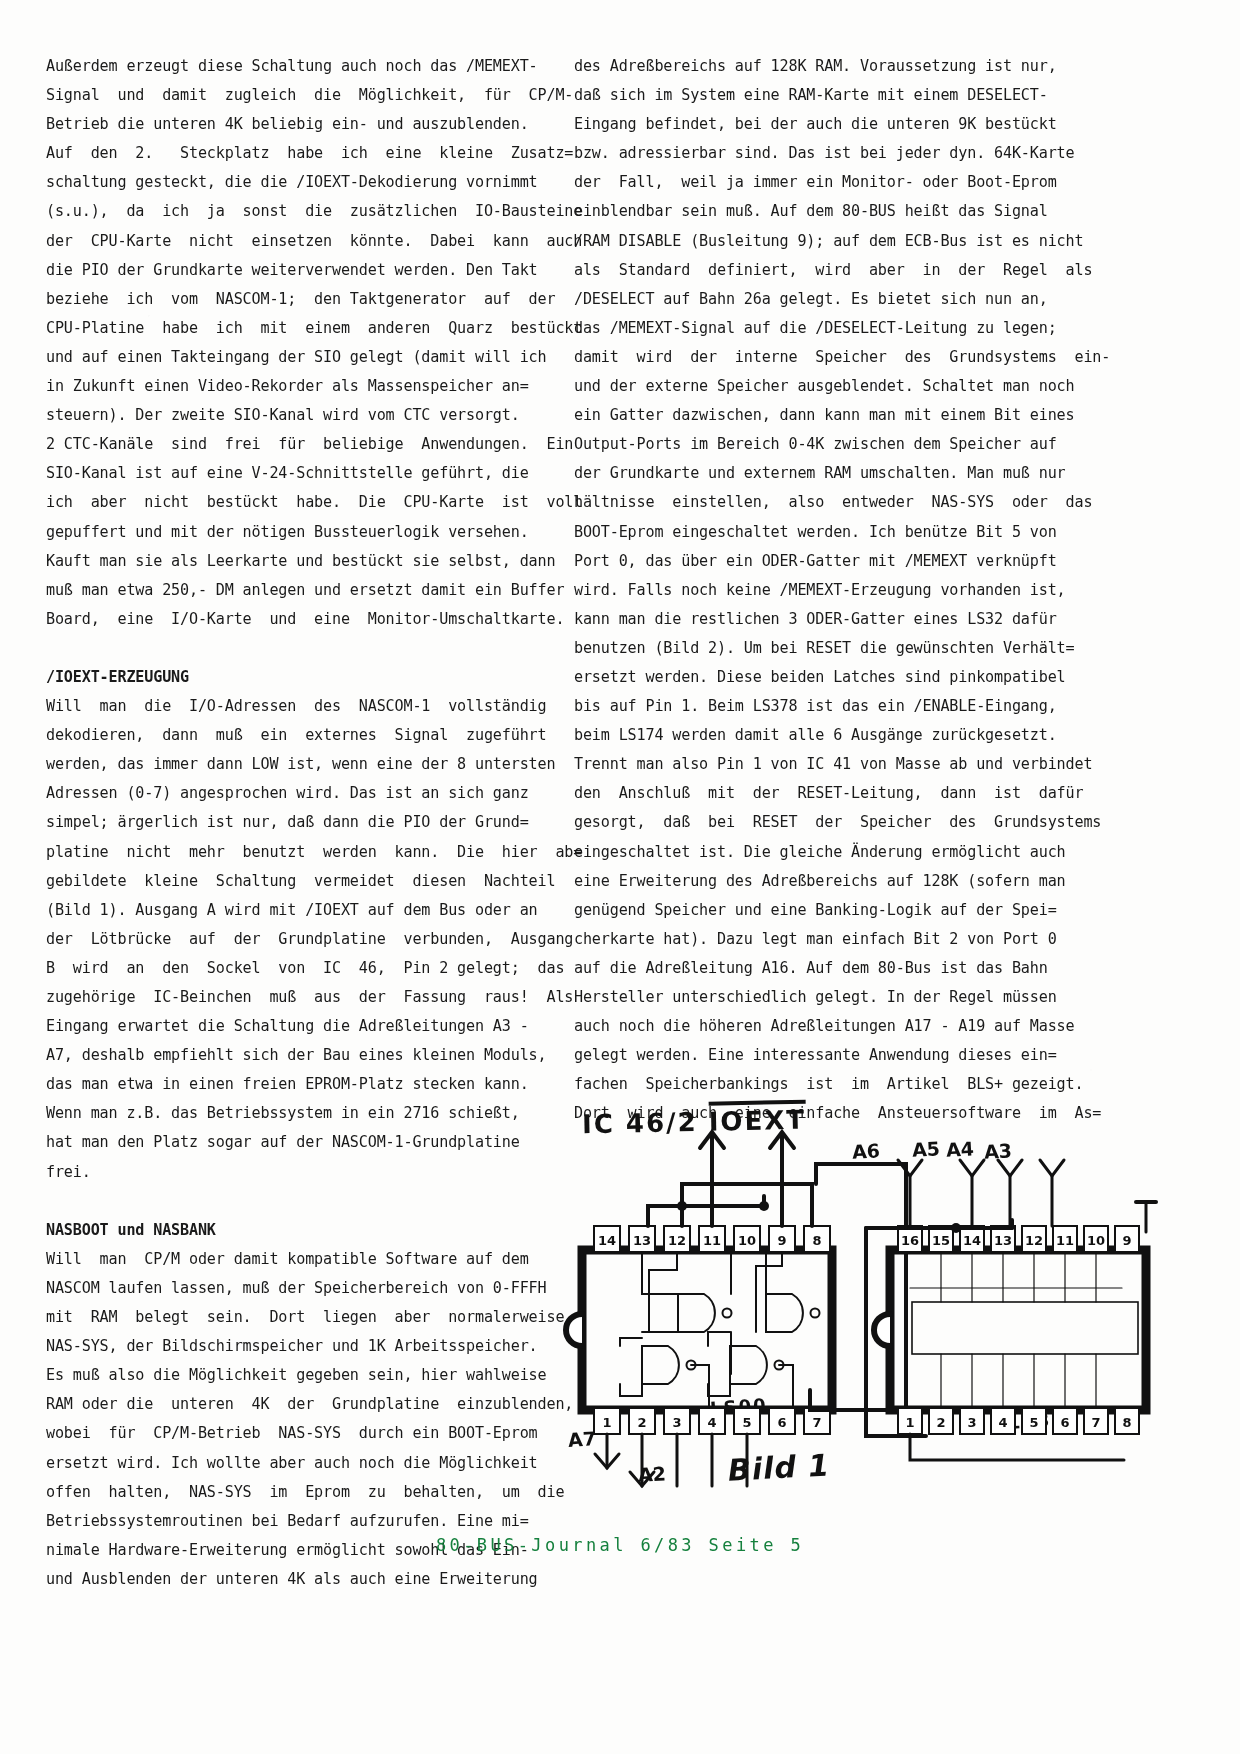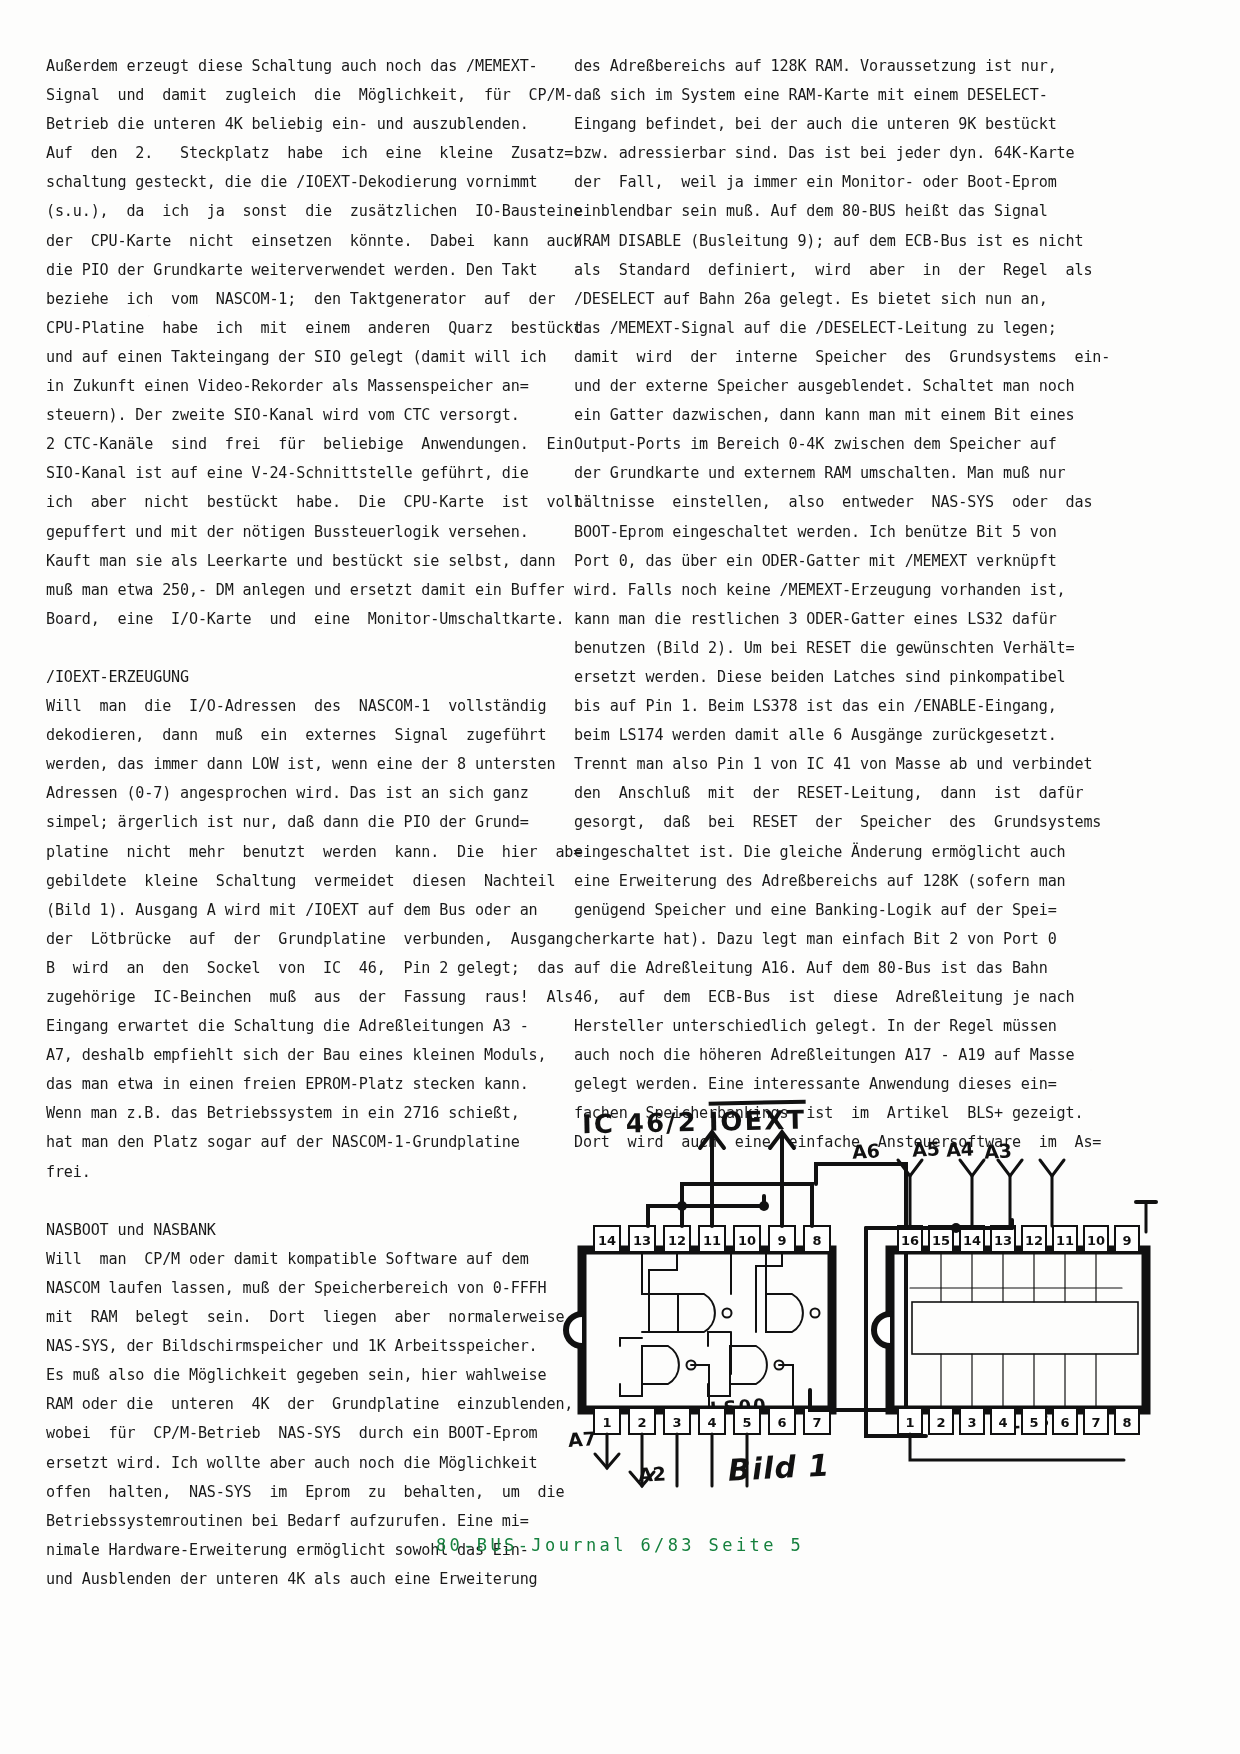--- a/index.html
+++ b/index.html
@@ -46,21 +46,21 @@
     width: 480px;
     flex: 0 0 480px;
   }
   .col.right { width: 500px; flex: 0 0 500px; }
 
   p.para, h4.subhead {
     margin: 0;
     font-size: 15.1px;
     line-height: 29.1px;
     letter-spacing: -0.15px;
-    font-weight: normal;
+    font-weight: bold;
     white-space: pre-wrap;
   }
   h4.subhead {
     margin-top: 29px;
   }
   .spacer-line { height: 29.1px; }
 
   .line {
     display: block;
     white-space: pre;
@@ -238,21 +238,20 @@
         <span class="line">bis auf Pin 1. Beim LS378 ist das ein /ENABLE-Eingang,</span>
         <span class="line">beim LS174 werden damit alle 6 Ausgänge zurückgesetzt.</span>
         <span class="line">Trennt man also Pin 1 von IC 41 von Masse ab und verbindet</span>
         <span class="line">den  Anschluß  mit  der  RESET-Leitung,  dann  ist  dafür</span>
         <span class="line">gesorgt,  daß  bei  RESET  der  Speicher  des  Grundsystems</span>
         <span class="line">eingeschaltet ist. Die gleiche Änderung ermöglicht auch</span>
         <span class="line">eine Erweiterung des Adreßbereichs auf 128K (sofern man</span>
         <span class="line">genügend Speicher und eine Banking-Logik auf der Spei=</span>
         <span class="line">cherkarte hat). Dazu legt man einfach Bit 2 von Port 0</span>
         <span class="line">auf die Adreßleitung A16. Auf dem 80-Bus ist das Bahn</span>
-        <span class="line">46,  auf  dem  ECB-Bus  ist  diese  Adreßleitung je nach</span>
         <span class="line">Hersteller unterschiedlich gelegt. In der Regel müssen</span>
         <span class="line">auch noch die höheren Adreßleitungen A17 - A19 auf Masse</span>
         <span class="line">gelegt werden. Eine interessante Anwendung dieses ein=</span>
         <span class="line">fachen  Speicherbankings  ist  im  Artikel  BLS+ gezeigt.</span>
         <span class="line">Dort  wird  auch  eine  einfache  Ansteuersoftware  im  As=</span>
       </div>
     </div>
   </div>
 
   <div class="figure">

